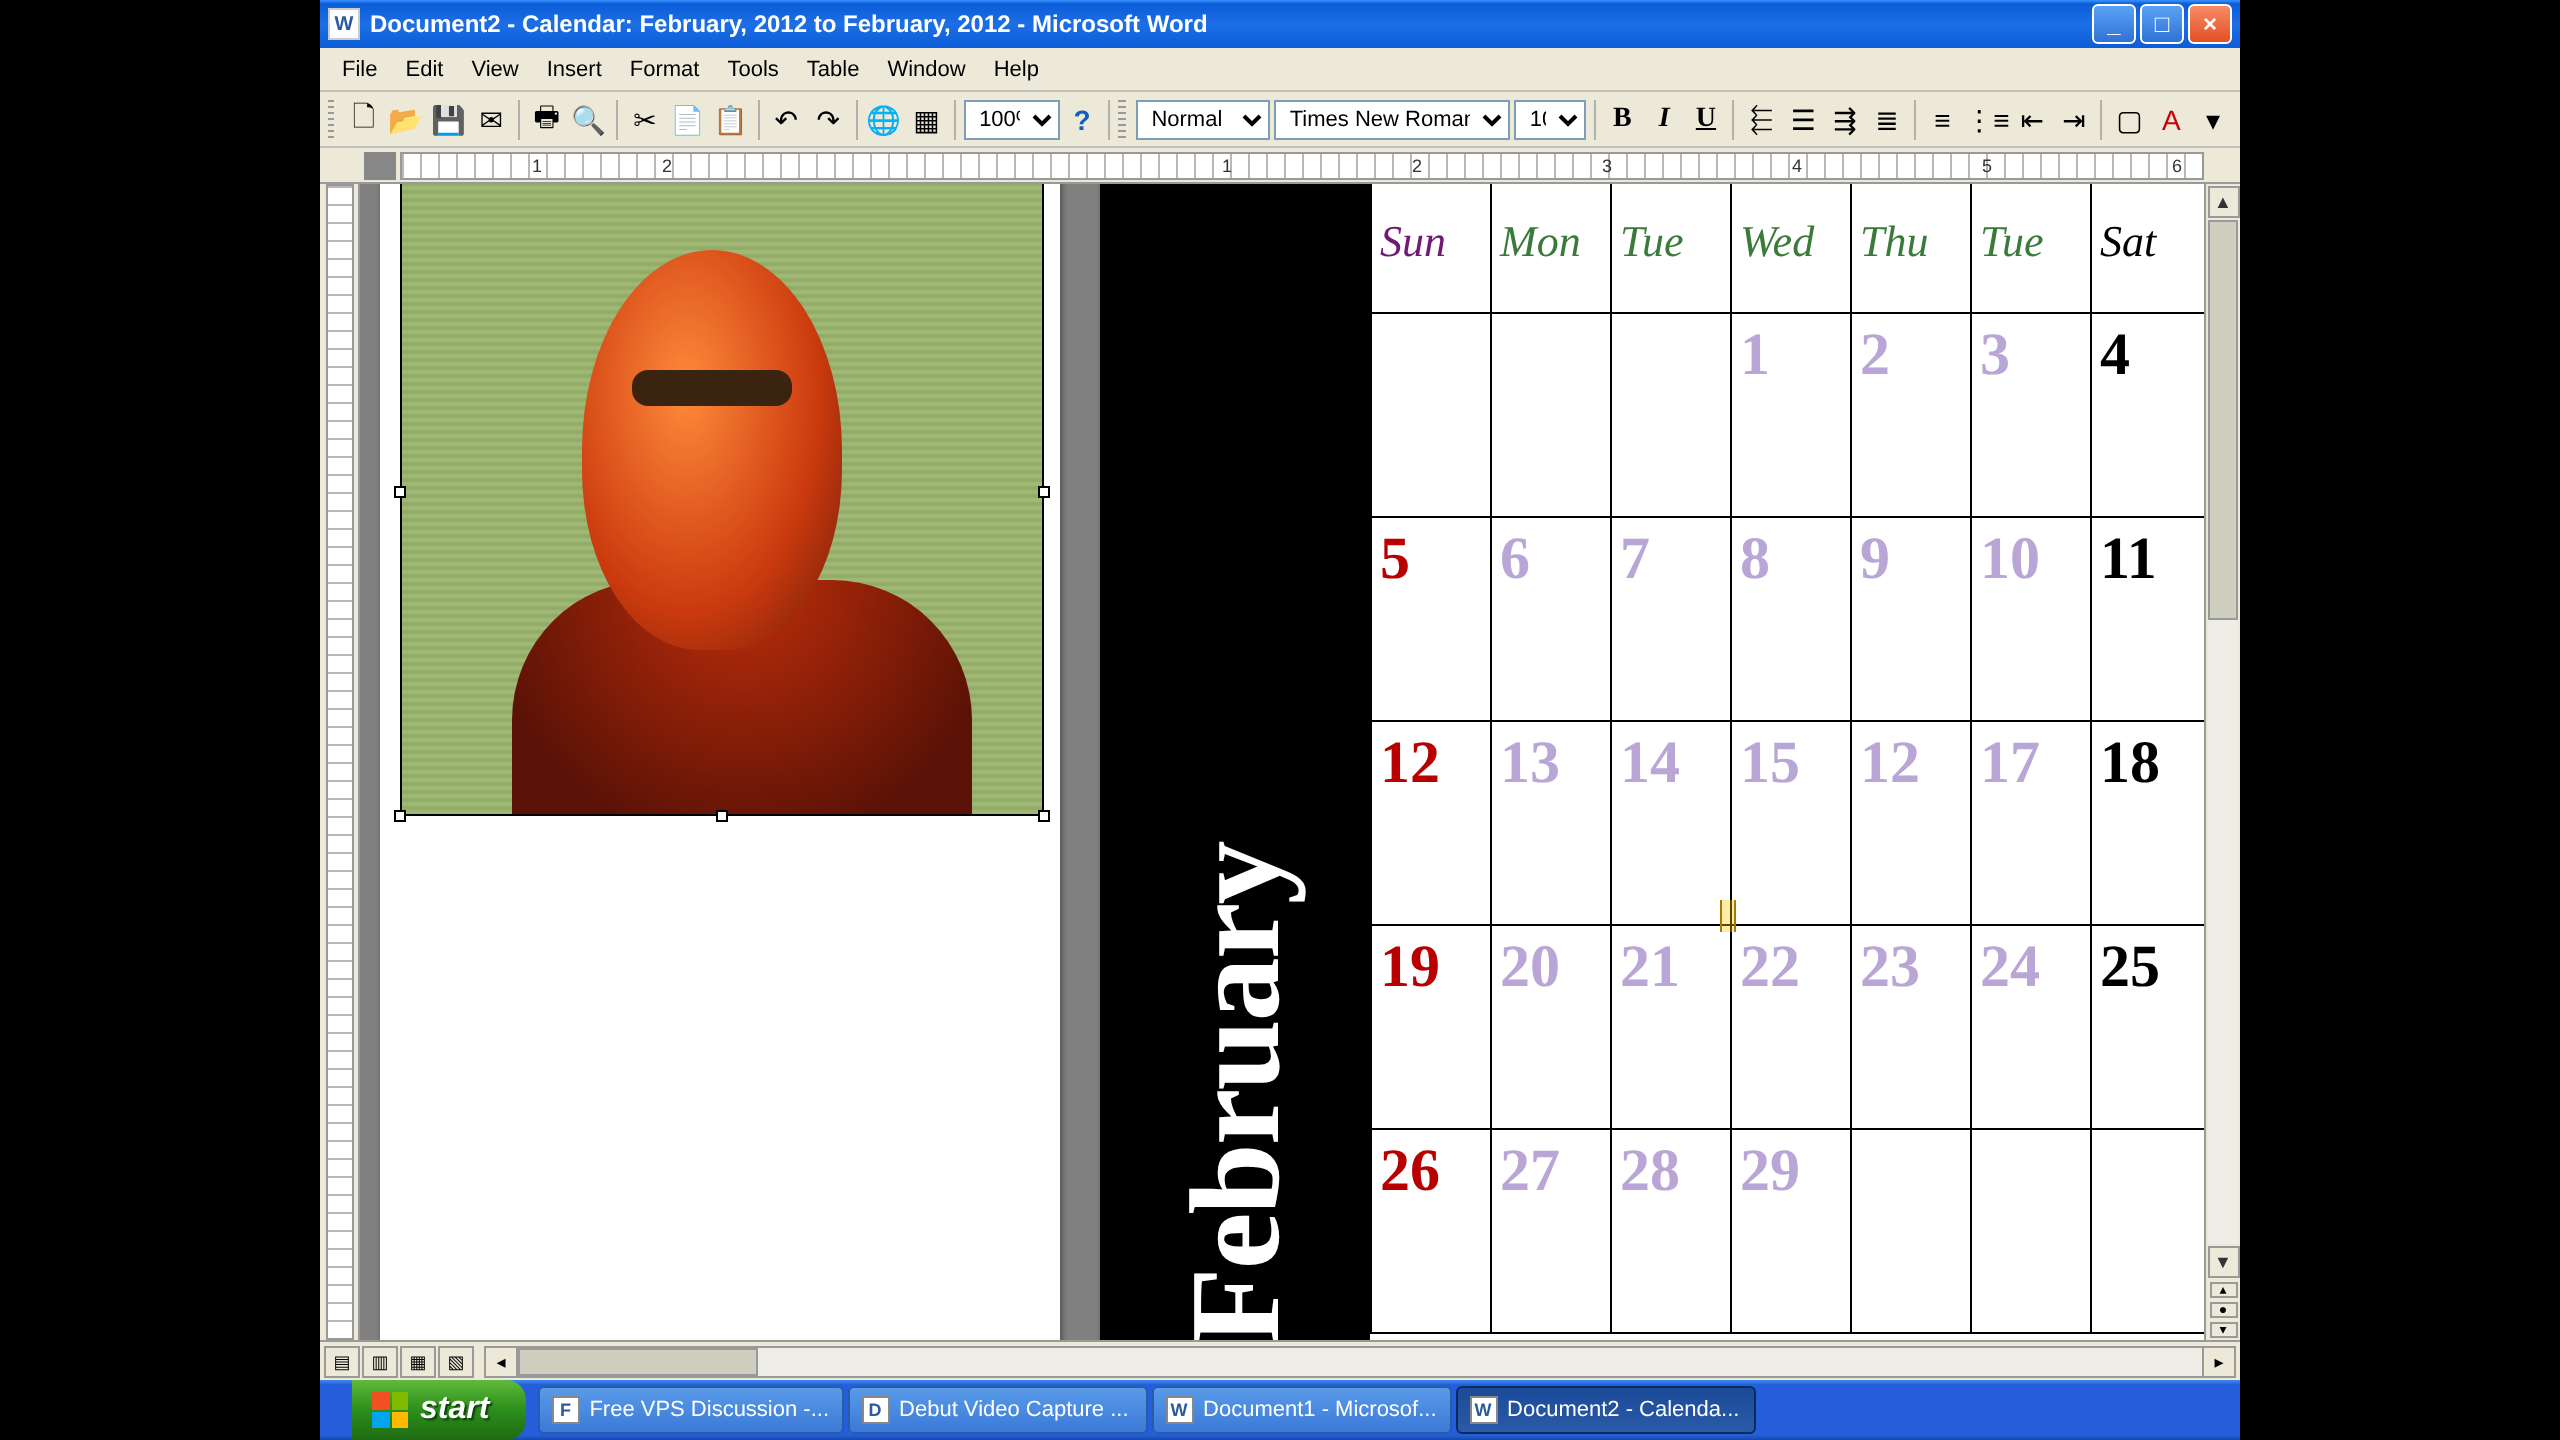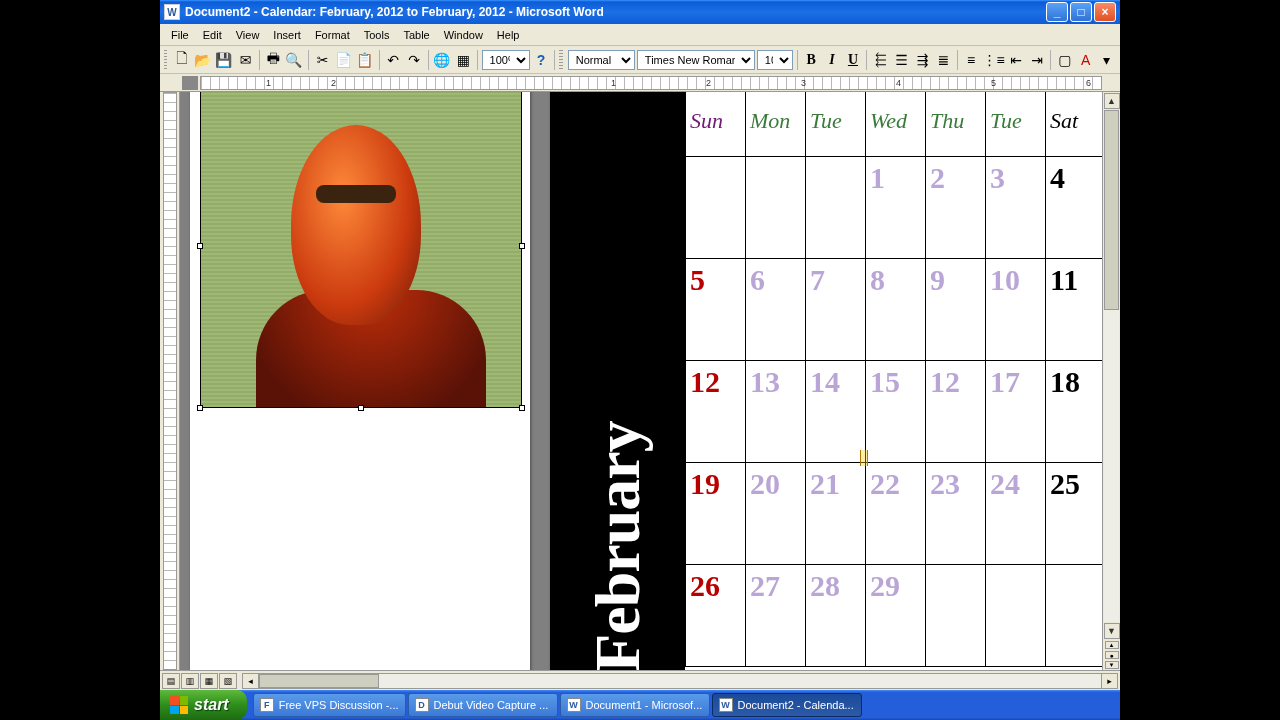--- a/index.html
+++ b/index.html
@@ -68,21 +68,21 @@
 .view-btn { width: 18px; height: 16px; border: 1px solid #999; background: #ece9d8; margin-right: 1px; display:flex; align-items:center; justify-content:center; font-size:9px; cursor:pointer;}
 .hscroll { flex: 1; height: 16px; background: #efeee6; border: 1px solid #999; position: relative; margin: 0 2px; display:flex; }
 .hs-btn { width: 16px; background: #ece9d8; border-right: 1px solid #999; display:flex; align-items:center; justify-content:center; font-size:9px; }
 .hs-btn:last-child { border-right:none; border-left:1px solid #999; }
 .hs-track { flex: 1; position: relative; }
 .hs-thumb { position: absolute; left: 0; top: 0; bottom: 0; width: 120px; background: #cfcfc0; border: 1px solid #999; }
 .statusbar { height: 20px; background: #ece9d8; border-top: 1px solid #c0c0c0; display: flex; align-items: center; font-size: 11px; padding: 0 6px; gap: 16px; color: #222; }
 .statusbar .dim { color: #999; }
 .statusbar .ico { width:16px; height:14px; background:#ccc; border:1px solid #999; }
 .taskbar { height: 30px; background: linear-gradient(to bottom, #3f8cf0 0%, #245edb 8%, #245edb 92%, #1848a8 100%); display: flex; align-items: center; }
-.start-btn { height: 30px; padding: 0 18px 0 10px; background: linear-gradient(to bottom, #5fba3b 0%, #2d8e1c 50%, #1e6b11 100%); color: #fff; font-style: italic; font-weight: bold; font-size: 16px; display: flex; align-items: center; border-radius: 0 10px 10px 0; cursor: pointer; text-shadow: 1px 1px 1px #064006; }
+.start-btn { height: 30px; padding: 0 18px 0 10px; background: linear-gradient(to bottom, #5fba3b 0%, #2d8e1c 50%, #1e6b11 100%); color: #fff; font-style: italic; font-weight: bold; font-size: 16px; display: flex; align-items: center; border-radius: 0 10px 10px 0; cursor: pointer; text-shadow: 1px 1px 1px #064006; margin-left: 16px; }
 .start-logo { width: 18px; height: 18px; margin-right: 6px; display: grid; grid-template: 1fr 1fr / 1fr 1fr; gap: 1px; }
 .start-logo span:nth-child(1){background:#f25022;} .start-logo span:nth-child(2){background:#7fba00;} .start-logo span:nth-child(3){background:#00a4ef;} .start-logo span:nth-child(4){background:#ffb900;}
 .task-items { display: flex; flex: 1; gap: 2px; padding: 0 6px; align-items: center; height: 100%; }
 .task-item { height: 24px; min-width: 150px; max-width: 162px; background: linear-gradient(to bottom, #5a9ae8 0%, #3a7ad8 100%); border: 1px solid #2a5aa8; border-radius: 3px; color: #fff; font-size: 11px; display: flex; align-items: center; padding: 0 6px; gap: 5px; cursor: pointer; overflow: hidden; white-space: nowrap; }
 .task-item.active { background: linear-gradient(to bottom, #1a4a98 0%, #2a5aa8 100%); border-color:#0a2a60; }
 .task-ico { width: 14px; height: 14px; background: #fff; border: 1px solid #888; flex-shrink: 0; display:flex; align-items:center; justify-content:center; font-size:9px; color:#2c5aa0; font-weight:bold;}
 .tray { height: 30px; background: linear-gradient(to bottom,#2fa0f0 0%,#1782de 100%); display: flex; align-items: center; padding: 0 10px 0 14px; gap: 7px; color: #fff; font-size: 11px; border-left: 1px solid #1960b0; }
 .tray-ico { width: 14px; height: 14px; background: rgba(255,255,255,.4); border-radius: 3px; }
 .ruler-num { position:absolute; font-size:9px; color:#333; top:1px; }
 </style>

